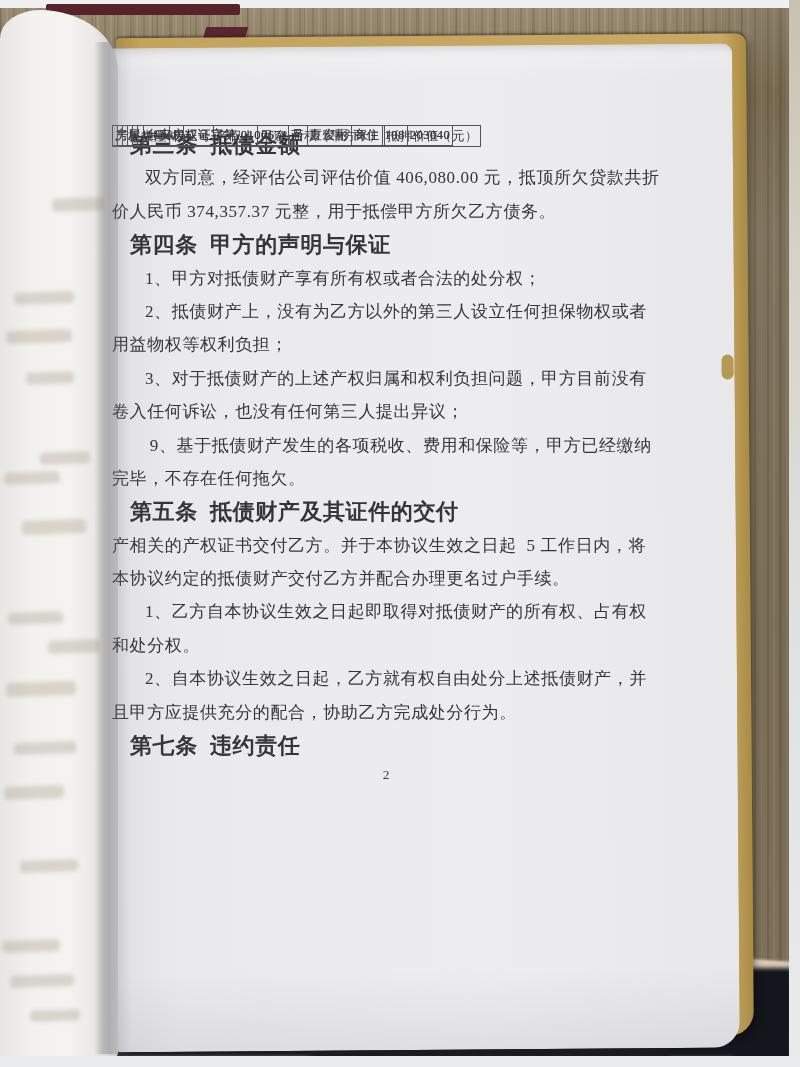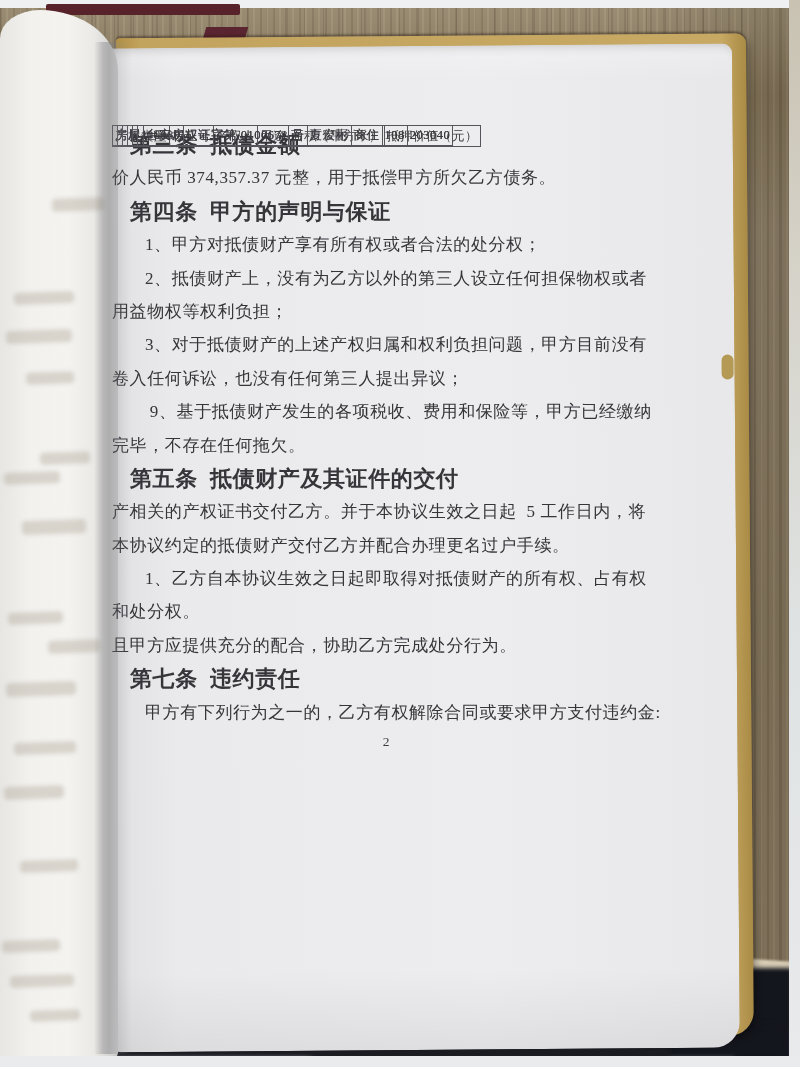--- a/index.html
+++ b/index.html
@@ -149,36 +149,37 @@
             <td></td>
             <td></td>
             <td></td>
             <td></td>
             <td>406080</td>
           </tr>
         </tbody>
     </table>
     <div class="lines">
         <div class="line heading">第三条  抵债金额</div>
+        <div class="line body-indent">双方同意，经评估公司评估价值 406,080.00 元，抵顶所欠贷款共折</div>
         <div class="line body">价人民币 374,357.37 元整，用于抵偿甲方所欠乙方债务。</div>
         <div class="line heading">第四条  甲方的声明与保证</div>
         <div class="line body-indent">1、甲方对抵债财产享有所有权或者合法的处分权；</div>
         <div class="line body-indent">2、抵债财产上，没有为乙方以外的第三人设立任何担保物权或者</div>
         <div class="line body">用益物权等权利负担；</div>
         <div class="line body-indent">3、对于抵债财产的上述产权归属和权利负担问题，甲方目前没有</div>
         <div class="line body">卷入任何诉讼，也没有任何第三人提出异议；</div>
         <div class="line body-indent"> 9、基于抵债财产发生的各项税收、费用和保险等，甲方已经缴纳</div>
         <div class="line body">完毕，不存在任何拖欠。</div>
         <div class="line heading">第五条  抵债财产及其证件的交付</div>
         <div class="line body">产相关的产权证书交付乙方。并于本协议生效之日起  5 工作日内，将</div>
         <div class="line body">本协议约定的抵债财产交付乙方并配合办理更名过户手续。</div>
         <div class="line body-indent">1、乙方自本协议生效之日起即取得对抵债财产的所有权、占有权</div>
         <div class="line body">和处分权。</div>
+        <div class="line body-indent">2、自本协议生效之日起，乙方就有权自由处分上述抵债财产，并</div>
         <div class="line body">且甲方应提供充分的配合，协助乙方完成处分行为。</div>
         <div class="line heading">第七条  违约责任</div>
-        <div class="line body-indent">甲方有下列行为之一的，乙方有权解除合同或要求甲方支付违约金:</div>
       </div>
     <div class="page-number">2</div>
   </div>
 
   <div class="spine-shadow"></div>
   <div class="bottom-strip"></div>
 </div>
 
 </body></html>

